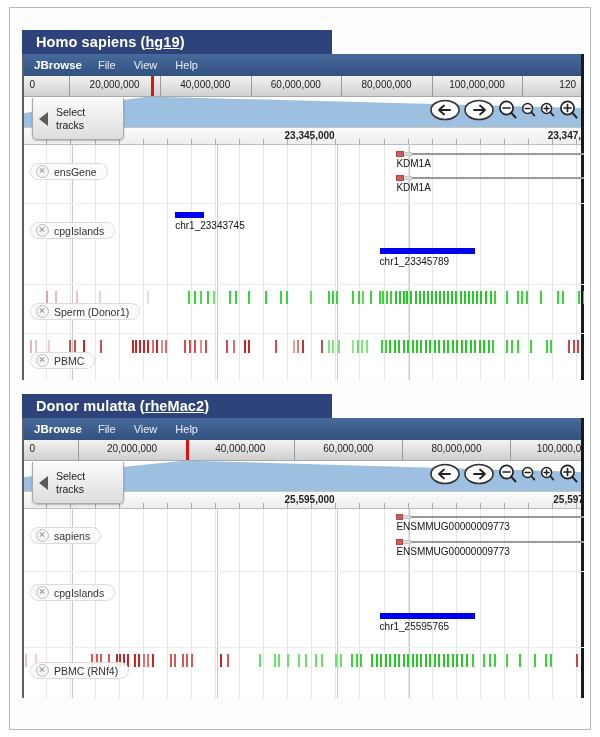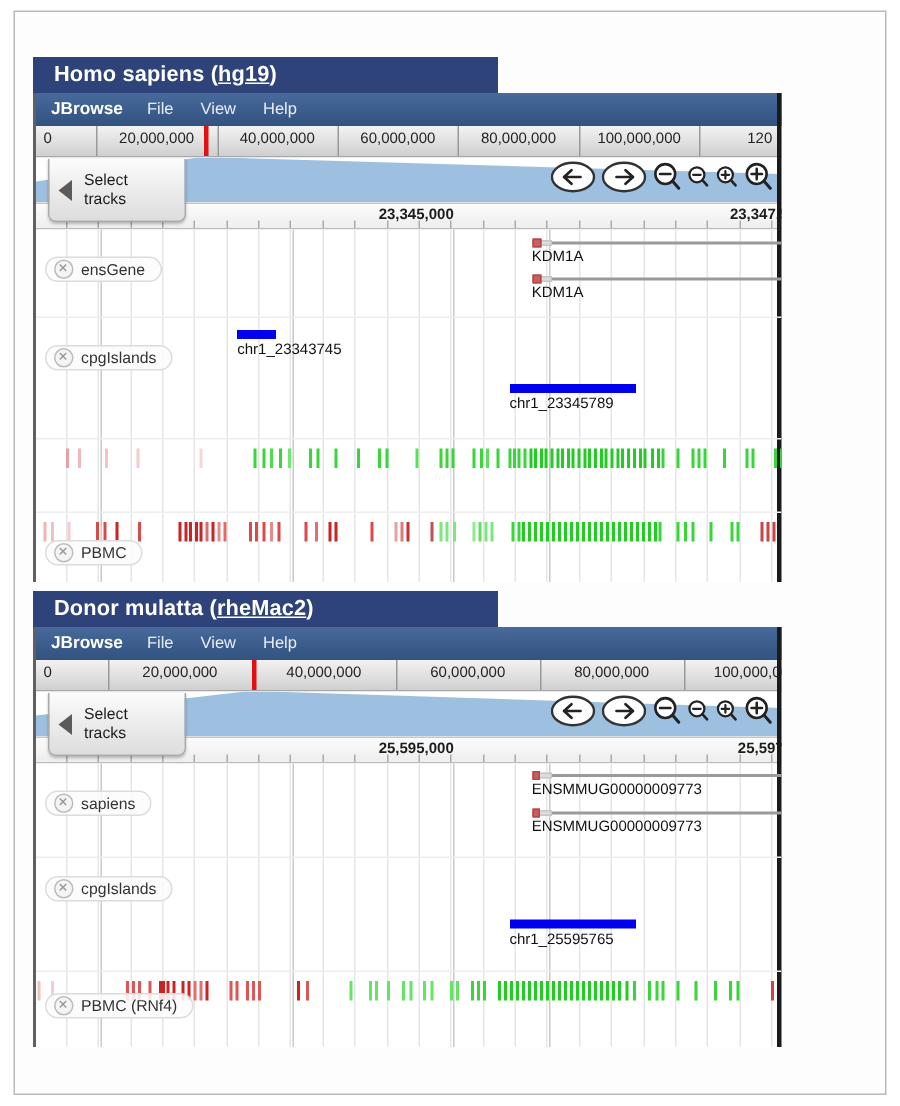--- a/index.html
+++ b/index.html
@@ -54,21 +54,21 @@
     line-height: 24px;
     padding-left: 14px;
     box-sizing: border-box;
     letter-spacing: .1px;
     white-space: nowrap;
   }
   .panel-title .underlined { text-decoration: underline; }
 
   .browser {
     position: relative;
-    width: 499px;
+    width: 562px;
     background: #ffffff;
     border-left: 2px solid #606060;
     box-sizing: border-box;
   }
 
   
   .menubar {
     height: 22px;
     background: #3b5c8d;
     background: linear-gradient(#476a9c, #32527f);
@@ -325,21 +325,21 @@
     width: 3px;
     background: #1a1a1a;
   }
 </style>
 </head>
 <body>
 
 <div class="page">
   <div class="page-border"></div>
 
-  <div class="panel" id="panel0" style="top:38px;">
+  <div class="panel" id="panel0" style="top:30px;">
 
     <div class="panel-title">
       <span>Homo sapiens (</span><span class="underlined">hg19</span><span>)</span>
     </div>
 
     <div class="browser">
 
       <div class="menubar">
         <span class="brand">JBrowse</span>
         <span class="mitem">File</span>
@@ -483,20 +483,24 @@
             <span class="xicon"></span>
             <span>cpgIslands</span>
           </span>
           <div class="cpg" style="left:27%;width:5.2%;top:8px;"></div>
           <span class="cpg-label" style="left:27%;top:16px;">chr1_23343745</span>
           <div class="cpg" style="left:63.5%;width:17%;top:44px;"></div>
           <span class="cpg-label" style="left:63.5%;top:52px;">chr1_23345789</span>
         </div>
 
         <div class="track" style="height:48px;" id="meth-hs-sperm">
+          <span class="track-label" style="top:18px;">
+            <span class="xicon"></span>
+            <span>Sperm (Donor1)</span>
+          </span>
         <div class="meth" style="left: 4%; top: 6px; height: 13px; background: rgb(232, 160, 160);"></div>
             <div class="meth" style="left: 5.6%; top: 6px; height: 13px; background: rgb(240, 184, 184);"></div>
             <div class="meth" style="left: 9.2%; top: 6px; height: 13px; background: rgb(242, 196, 196);"></div>
             <div class="meth" style="left: 13.4%; top: 6px; height: 13px; background: rgb(244, 204, 204);"></div>
             <div class="meth" style="left: 22%; top: 6px; height: 13px; background: rgb(246, 214, 214);"></div>
             <div class="meth" style="left: 29.2%; top: 6px; height: 13px; background: rgb(56, 214, 56);"></div>
             <div class="meth" style="left: 30.4%; top: 6px; height: 13px; background: rgb(56, 214, 56);"></div>
             <div class="meth" style="left: 31.4%; top: 6px; height: 13px; background: rgb(74, 222, 74);"></div>
             <div class="meth" style="left: 32.6%; top: 6px; height: 13px; background: rgb(56, 214, 56);"></div>
             <div class="meth" style="left: 33.8%; top: 6px; height: 13px; background: rgb(108, 232, 108);"></div>

